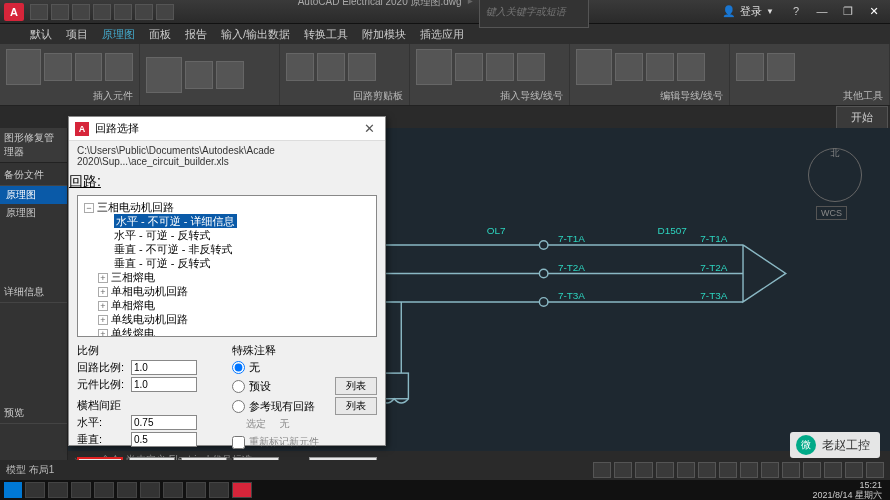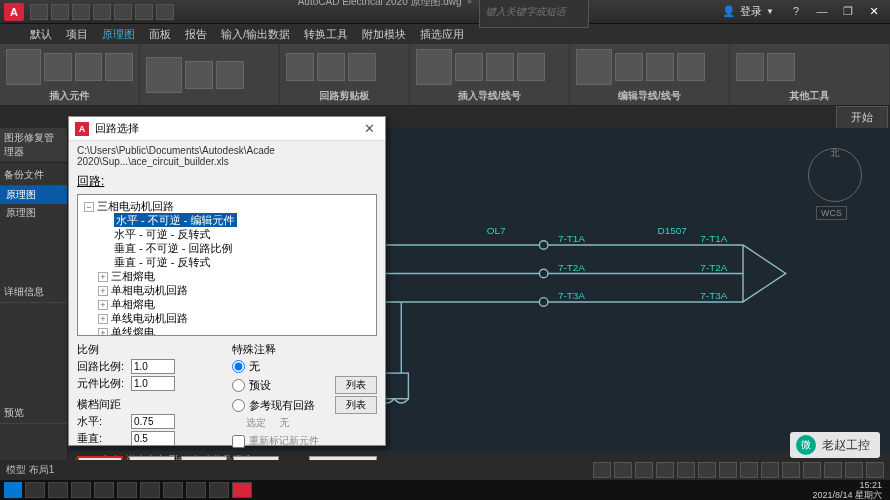--- a/index.html
+++ b/index.html
@@ -19,21 +19,21 @@
 
 
 .menubar { height: 20px; background: #2e2e2e; display: flex; align-items: center; padding: 0 30px; gap: 14px; font-size: 11px; color: #ccc; }
 
 
 .ribbon { height: 62px; background: #404040; border-bottom: 1px solid #222; display: flex; }
 .ribbon-panel { padding: 2px 6px; border-right: 1px solid #333; display: flex; flex-direction: column; }
 .ribbon-icons { display: flex; gap: 3px; flex: 1; align-items: center; }
 .ribbon-icon { width: 28px; height: 28px; background: #555; border: 1px solid #666; }
 .ribbon-icon.lg { width: 36px; height: 36px; }
-.ribbon-label { text-align: center; font-size: 10px; color: #bbb; padding-top: 2px; font-weight: bold; }
+.ribbon-label { text-align: right; font-size: 10px; color: #bbb; padding-top: 2px; }
 
 
 .doctabs { height: 22px; background: #2a2a2a; display: flex; align-items: flex-end; padding-left: 6px; flex-direction: column; }
 .doctab { padding: 3px 14px; background: #3a3a3a; color: #ccc; font-size: 11px; border: 1px solid #555; margin-right: 2px; }
 .doctab.active { background: #1a3a4a; color: #fff; }
 
 
 .main { display: flex; height: 343px; }
 .leftpanel { width: 68px; background: #333; border-right: 1px solid #222; }
 .lp-header { background: #3a3a3a; padding: 3px 4px; font-size: 10px; border-bottom: 1px solid #222; }
@@ -56,33 +56,33 @@
 .wtext { fill: #2dd4bf; font-size: 7px; }
 
 .canvas-cmd { position: absolute; bottom: 2px; left: 0; right: 0; height: 18px; background: #2a2a2a; display: flex; align-items: center; padding: 0 6px; font-size: 10px; color: #888; }
 
 
 .dialog { position: absolute; top: 116px; left: 68px; width: 318px; height: 330px; background: #f0f0f0; border: 1px solid #888; color: #000; font-size: 11px; box-shadow: 2px 2px 6px rgba(0,0,0,0.5); }
 .dlg-title { height: 24px; background: #fff; display: flex; align-items: center; padding: 0 6px; border-bottom: 1px solid #ddd; }
 .dlg-title .a { width: 14px; height: 14px; background: #d6253a; color: #fff; font-size: 9px; display: flex; align-items: center; justify-content: center; margin-right: 6px; font-weight: bold; }
 .dlg-close { margin-left: auto; font-size: 13px; color: #555; padding: 0 4px; }
 .dlg-path { padding: 4px 8px; font-size: 10px; color: #333; }
-.dlg-label { padding: 2px 8px; font-size: 12px; text-decoration: underline; }
+.dlg-label { padding: 2px 0; font-size: 14px; text-decoration: underline; }
 .tree { margin: 2px 8px; height: 142px; background: #fff; border: 1px solid #888; padding: 4px 6px; overflow: hidden; font-size: 11px; line-height: 14px; }
 .tree-item { white-space: nowrap; }
 .tree-ind1 { padding-left: 14px; }
 .tree-ind2 { padding-left: 30px; }
 .tree-sel { background: #0a5aa8; color: #fff; display: inline-block; padding: 0 2px; }
 .exp { display: inline-block; width: 10px; text-align: center; color: #666; font-size: 9px; border: 1px solid #aaa; height: 10px; line-height: 8px; margin-right: 3px; }
 
 .dlg-lower { display: flex; padding: 4px 8px; gap: 10px; }
 .dlg-col { flex: 1; }
 .fld { display: flex; align-items: center; margin: 2px 0; gap: 4px; }
 .fld label { width: 50px; font-size: 11px; }
-.fld input[type=text] { width: 44px; border: 1px solid #888; font-size: 10px; padding: 1px 2px; }
+.fld input[type=text] { width: 66px; border: 1px solid #888; font-size: 10px; padding: 1px 2px; }
 .radio-row { display: flex; align-items: center; gap: 4px; margin: 2px 0; font-size: 11px; }
 .radio-row input { margin: 0; }
 .mini-btn { border: 1px solid #999; background: #e8e8e8; padding: 1px 10px; font-size: 10px; }
 .chk-row { display: flex; align-items: center; gap: 4px; font-size: 10px; color: #888; margin-top: 4px; }
 
 .dlg-btns { display: flex; justify-content: center; gap: 6px; padding: 4px 8px 6px; }
 .dlg-btn { border: 1px solid #888; background: #e8e8e8; padding: 2px 0; width: 46px; font-size: 11px; text-align: center; }
 .dlg-btn.highlight { border: 2px solid #e02020; }
 .hist-btn { margin-left: auto; padding: 2px 6px; font-size: 10px; border: 1px solid #999; background: #e8e8e8; }
 
@@ -280,23 +280,23 @@
 <div class="dialog">
   <div class="dlg-title">
     <div class="a">A</div>
     <span>回路选择</span>
     <span class="dlg-close">✕</span>
   </div>
   <div class="dlg-path">C:\Users\Public\Documents\Autodesk\Acade 2020\Sup...\ace_circuit_builder.xls</div>
   <div class="dlg-label">回路:</div>
   <div class="tree">
     <div class="tree-item"><span class="exp">−</span><span>三相电动机回路</span></div>
-    <div class="tree-item tree-ind2"><span class="tree-sel">水平 - 不可逆 - 编辑元件</span></div>
+    <div class="tree-item tree-ind2"><span class="tree-sel">水平 - 不可逆 - 详细信息</span></div>
     <div class="tree-item tree-ind2">水平 - 可逆 - 反转式</div>
-    <div class="tree-item tree-ind2">垂直 - 不可逆 - 回路比例</div>
+    <div class="tree-item tree-ind2">垂直 - 不可逆 - 非反转式</div>
     <div class="tree-item tree-ind2">垂直 - 可逆 - 反转式</div>
     <div class="tree-item tree-ind1"><span class="exp">+</span><span>三相熔电</span></div>
     <div class="tree-item tree-ind1"><span class="exp">+</span><span>单相电动机回路</span></div>
     <div class="tree-item tree-ind1"><span class="exp">+</span><span>单相熔电</span></div>
     <div class="tree-item tree-ind1"><span class="exp">+</span><span>单线电动机回路</span></div>
     <div class="tree-item tree-ind1"><span class="exp">+</span><span>单线熔电</span></div>
   </div>
 
   <div class="dlg-lower">
     <div class="dlg-col">

